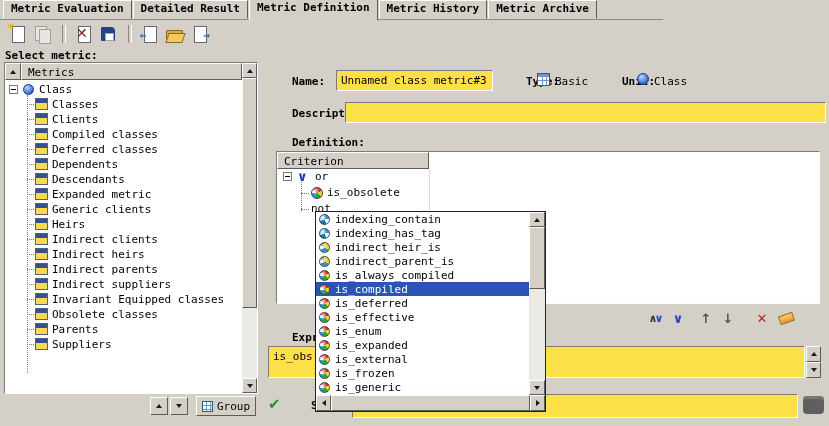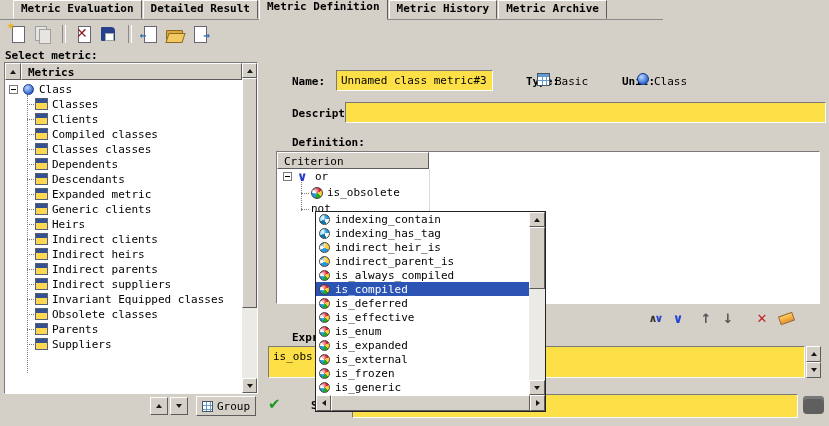--- a/index.html
+++ b/index.html
@@ -4,21 +4,21 @@
 <style>
   html,body{margin:0;padding:0;}
   body{position:relative;width:829px;height:426px;background:#d4d0c8;
        font-family:"DejaVu Sans Mono",monospace;font-size:11px;color:#000;overflow:hidden;}
   .abs{position:absolute;}
   .sunken{border:1px solid;border-color:#7a7a7a #fdfdfd #fdfdfd #7a7a7a;}
   .raised{border:1px solid;border-color:#fdfdfd #5c5c5c #5c5c5c #fdfdfd;}
 
   
   #tabbar{position:absolute;left:0;top:0;width:663px;height:20px;display:flex;
-          align-items:flex-end;border-bottom:1px solid #8a8a8a;background:#d4d0c8;padding-left:13px;box-sizing:border-box;}
+          align-items:center;border-bottom:1px solid #8a8a8a;background:#d4d0c8;padding-left:3px;box-sizing:border-box;}
   .tab{height:16px;padding:1px 7px 0;margin-right:1px;font-weight:bold;white-space:nowrap;
        border:1px solid;border-color:#fdfdfd #5c5c5c transparent #fdfdfd;background:#d4d0c8;}
   .tab.active{height:19px;margin-bottom:-1px;border-bottom:1px solid #d4d0c8;}
 
   
   #toolbar{position:absolute;left:0;top:20px;width:829px;height:27px;display:flex;align-items:center;padding-left:6px;box-sizing:border-box;}
   .tbico{position:relative;width:22px;height:22px;margin-right:3px;}
   .tbsep{width:2px;height:18px;margin:0 6px;border-left:1px solid #8a8a8a;border-right:1px solid #fff;}
   .page::before{content:"";position:absolute;left:6px;top:3px;width:11px;height:15px;background:#fff;border:1px solid #667;}
   .ico-new::after{content:"✶";position:absolute;left:0;top:-3px;color:#f0b000;font-size:11px;font-family:"DejaVu Sans",sans-serif;}
@@ -42,21 +42,21 @@
   .sbtn.left::before{border-right:4px solid #1a1a1a;margin-left:-3px;}
   .sbtn.right::before{border-left:4px solid #1a1a1a;margin-right:-3px;}
 
   
   #select-label{position:absolute;left:5px;top:49px;font-weight:bold;}
   #tree-panel{position:absolute;left:4px;top:62px;width:254px;height:332px;background:#fff;box-sizing:border-box;}
   .tp-header{position:absolute;left:0;top:0;right:15px;height:17px;display:flex;}
   .sort-btn{width:16px;height:17px;background:#d4d0c8;display:flex;align-items:center;justify-content:center;box-sizing:border-box;
             border:1px solid;border-color:#fdfdfd #5c5c5c #5c5c5c #fdfdfd;}
   .sort-btn::before{content:"";width:0;height:0;border:3px solid transparent;border-bottom:4px solid #1a1a1a;margin-top:-3px;}
-  .col-head{flex:1;height:17px;background:#d4d0c8;padding:2px 0 0 6px;box-sizing:border-box;font-weight:bold;
+  .col-head{flex:1;height:17px;background:#d4d0c8;padding:2px 0 0 6px;box-sizing:border-box;font-weight:normal;
             border:1px solid;border-color:#fdfdfd #5c5c5c #5c5c5c #fdfdfd;}
   .tp-body{position:absolute;left:0;top:17px;right:15px;bottom:0;background:#fff;overflow:hidden;}
   .t-root{position:relative;height:15px;margin-top:2px;}
   .expander{position:absolute;width:9px;height:9px;background:
             linear-gradient(#000,#000) center/5px 1px no-repeat,#fff;border:1px solid #7a7a7a;box-sizing:border-box;}
   .t-root .expander{left:4px;top:3px;}
   .unit-circle{position:absolute;left:18px;top:2px;width:11px;height:11px;border-radius:50%;
                border:1px solid #123c8c;box-sizing:border-box;
                background:radial-gradient(circle at 35% 30%,#bcd7ff,#2a62cc 75%);}
   .t-root .t-label{position:absolute;left:34px;top:1px;}
@@ -219,21 +219,21 @@
           <span class="t-label">Clients</span>
         </div>
 
         <div class="t-row">
           <span class="m-icon"></span>
           <span class="t-label">Compiled classes</span>
         </div>
 
         <div class="t-row">
           <span class="m-icon"></span>
-          <span class="t-label">Classes classes</span>
+          <span class="t-label">Deferred classes</span>
         </div>
 
         <div class="t-row">
           <span class="m-icon"></span>
           <span class="t-label">Dependents</span>
         </div>
 
         <div class="t-row">
           <span class="m-icon"></span>
           <span class="t-label">Descendants</span>

